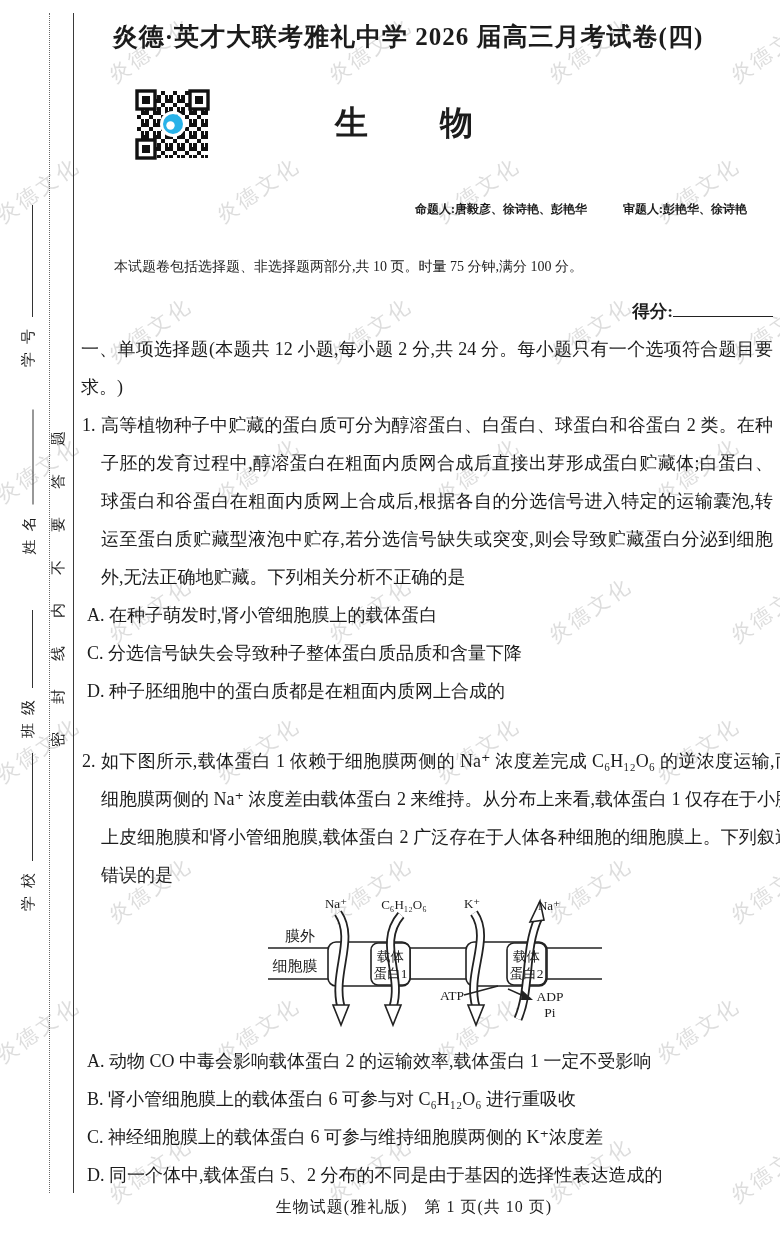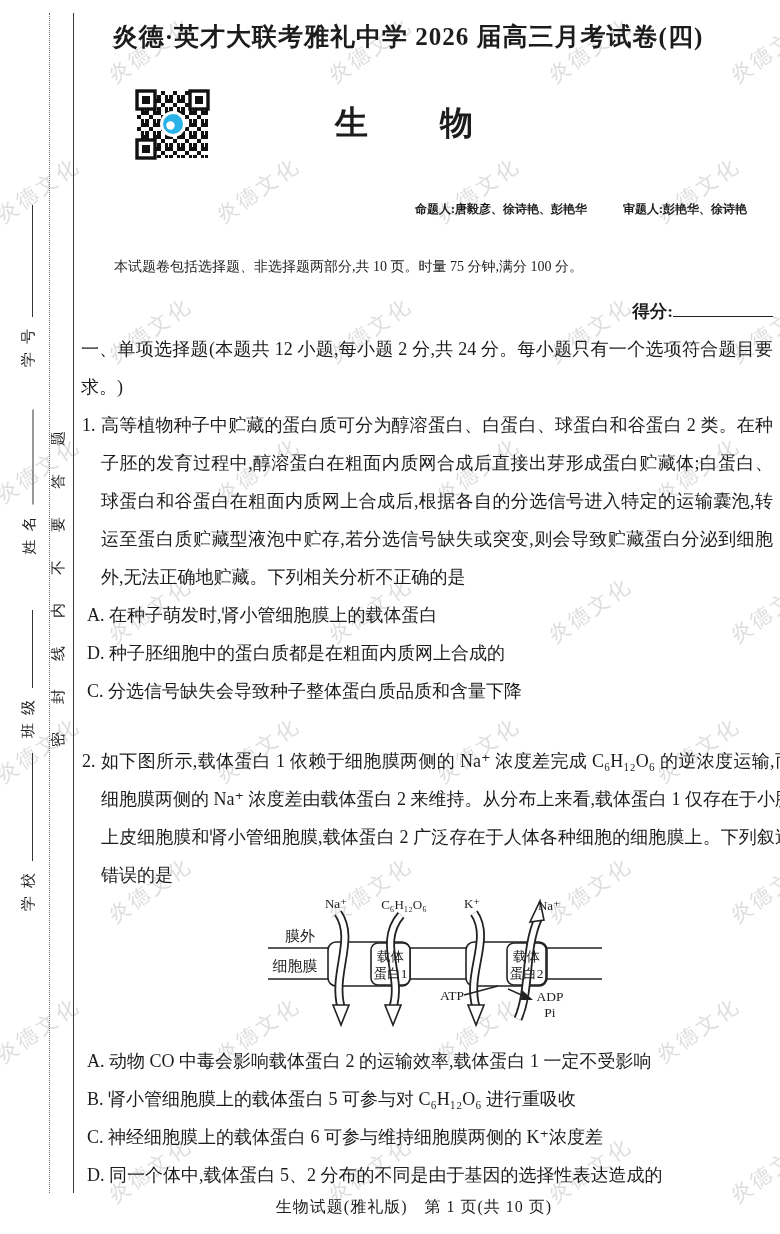--- a/index.html
+++ b/index.html
@@ -195,22 +195,22 @@
 
   <div class="body1">
     <div>
       <span class="sec-bold">一、单项选择题</span><span>(本题共 12 小题,每小题 2 分,共 24 分。每小题只有一个选项符合题目要求。)</span>
     </div>
     <div class="q">
       <span class="qnum">1.</span>
       <span>高等植物种子中贮藏的蛋白质可分为醇溶蛋白、白蛋白、球蛋白和谷蛋白 2 类。在种子胚的发育过程中,醇溶蛋白在粗面内质网合成后直接出芽形成蛋白贮藏体;白蛋白、球蛋白和谷蛋白在粗面内质网上合成后,根据各自的分选信号进入特定的运输囊泡,转运至蛋白质贮藏型液泡中贮存,若分选信号缺失或突变,则会导致贮藏蛋白分泌到细胞外,无法正确地贮藏。下列相关分析不正确的是</span>
       <div class="opts">
         <div>A. 在种子萌发时,肾小管细胞膜上的载体蛋白</div>
+        <div>C. 分选信号缺失会导致种子整体蛋白质品质和含量下降</div>
         <div>D. 种子胚细胞中的蛋白质都是在粗面内质网上合成的</div>
-        <div>C. 分选信号缺失会导致种子整体蛋白质品质和含量下降</div>
       </div>
     </div>
   </div>
 
   <div class="q2stem q">
     <span class="qnum">2.</span>
     <span>如下图所示,载体蛋白 1 依赖于细胞膜两侧的 Na⁺ 浓度差完成 C₆H₁₂O₆ 的逆浓度运输,而细胞膜两侧的 Na⁺ 浓度差由载体蛋白 2 来维持。从分布上来看,载体蛋白 1 仅存在于小肠上皮细胞膜和肾小管细胞膜,载体蛋白 2 广泛存在于人体各种细胞的细胞膜上。下列叙述错误的是</span>
   </div>
 
   <div class="figure">
@@ -255,20 +255,20 @@
       <text x="276.5" y="70" font-size="13.5" text-anchor="middle">载体</text>
       <text x="276.5" y="87" font-size="13.5" text-anchor="middle">蛋白2</text>
       <text x="202" y="109" font-size="13.5" text-anchor="middle">ATP</text>
       <text x="300" y="110" font-size="13.5" text-anchor="middle">ADP</text>
       <text x="300" y="126" font-size="13.5" text-anchor="middle">Pi</text>
     </svg>
   </div>
 
   <div class="q2opts">
     <div>A. 动物 CO 中毒会影响载体蛋白 2 的运输效率,载体蛋白 1 一定不受影响</div>
-    <div>B. 肾小管细胞膜上的载体蛋白 5 可参与对 C₆H₁₂O₆ 进行重吸收</div>
+    <div>B. 肾小管细胞膜上的载体蛋白 6 可参与对 C₆H₁₂O₆ 进行重吸收</div>
     <div>C. 神经细胞膜上的载体蛋白 6 可参与维持细胞膜两侧的 K⁺浓度差</div>
     <div>D. 同一个体中,载体蛋白 5、2 分布的不同是由于基因的选择性表达造成的</div>
   </div>
 
   <div class="footer">生物试题(雅礼版)　第 1 页(共 10 页)</div>
 
 </div>
 
 </body></html>

